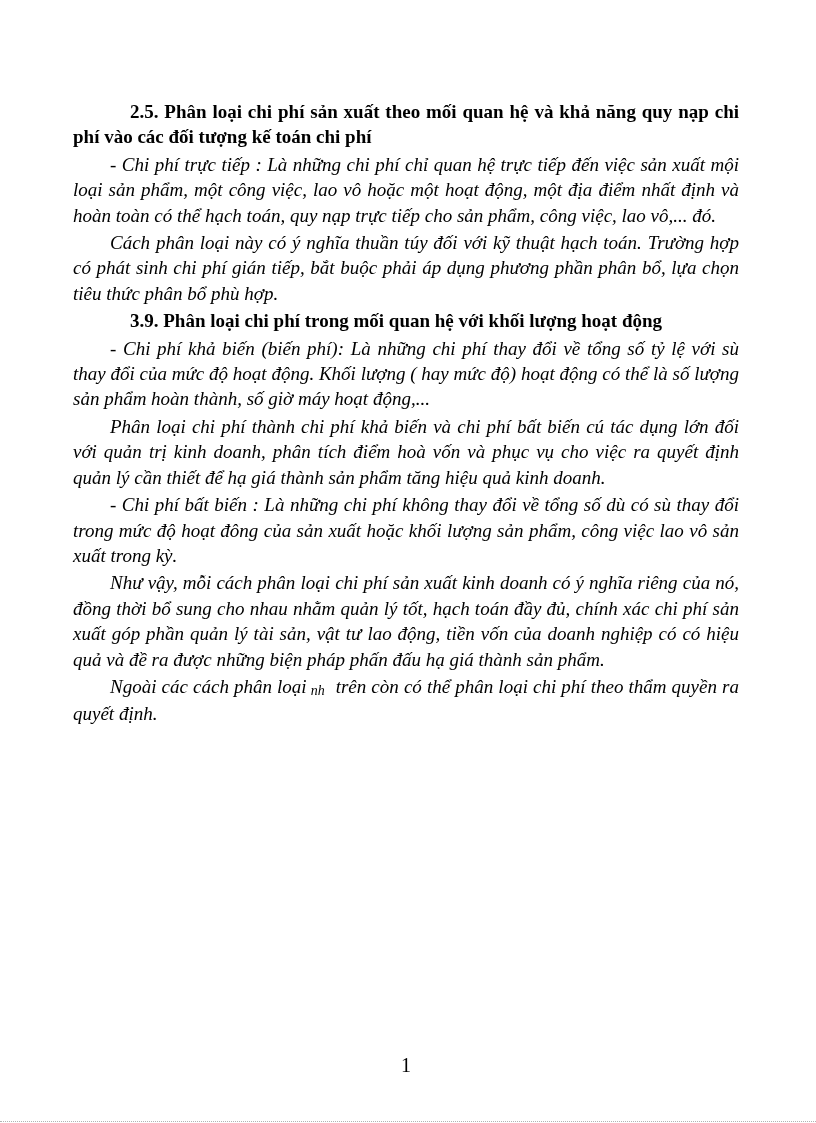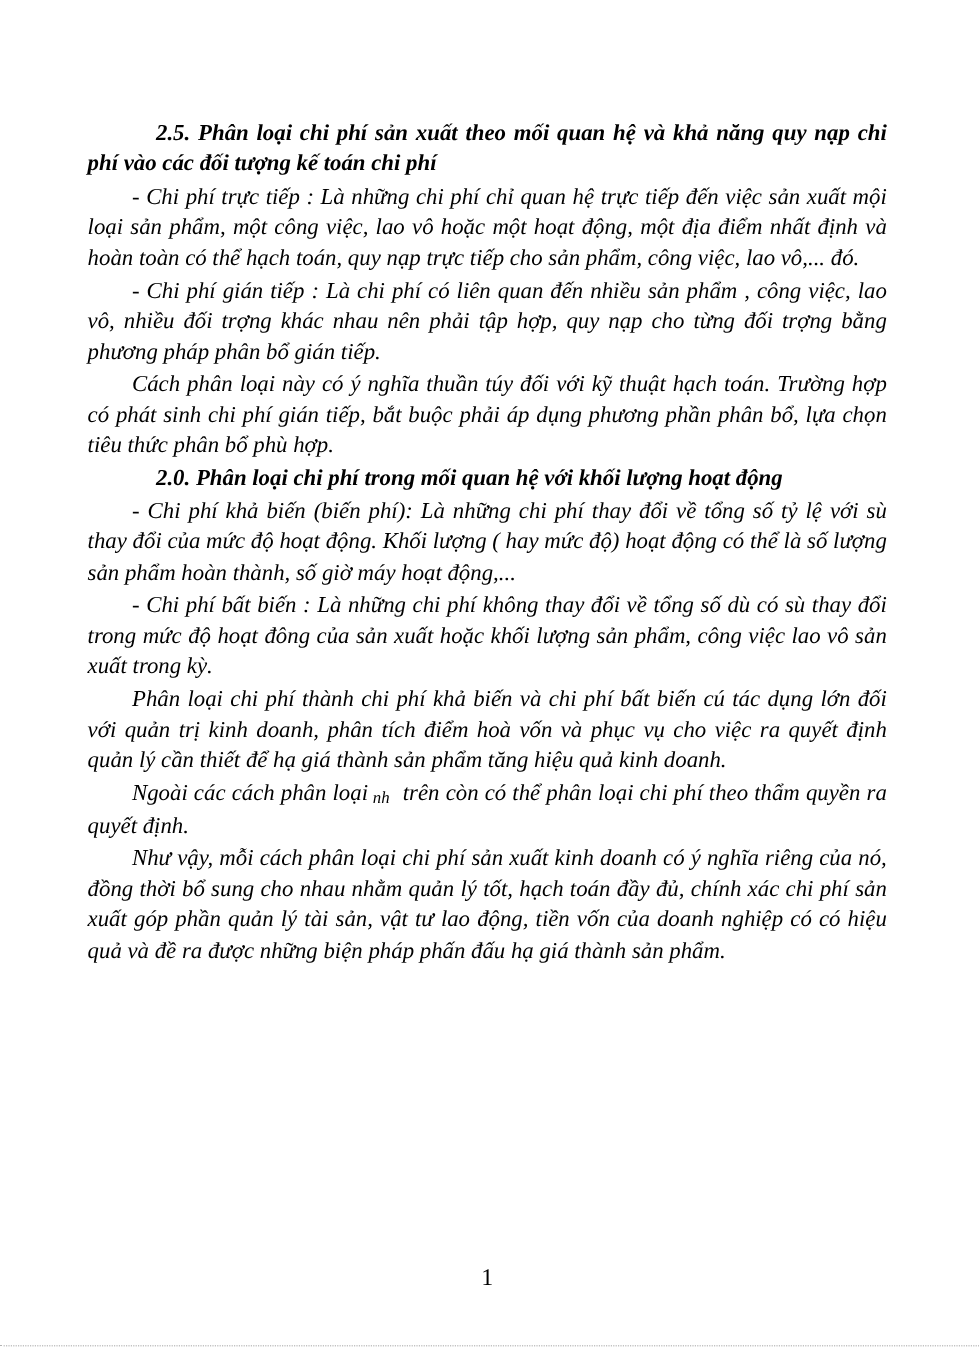--- a/index.html
+++ b/index.html
@@ -33,21 +33,20 @@
     color: #000000;
   }
   .content p {
     text-indent: 37px;
     font-weight: normal;
     font-style: italic;
   }
   .content h3 {
     text-indent: 57px;
     font-weight: bold;
-    font-style: italic;
   }
   .small-inline {
     font-size: 14px;
     position: relative;
     top: 2px;
     margin-left: 4px;
     margin-right: 11px;
   }
   .page-number {
     position: absolute;
@@ -71,35 +70,34 @@
 </head>
 <body>
 
 <article class="page">
   <section class="content">
 
     <h3>2.5. Phân loại chi phí sản xuất theo mối quan hệ và khả năng quy nạp chi phí vào các đối tượng kế toán chi phí</h3>
 
     <p>- Chi phí trực tiếp : Là những chi phí chỉ quan hệ trực tiếp đến việc sản xuất mội loại sản phẩm, một công việc, lao vô hoặc một hoạt động, một địa điểm nhất định và hoàn toàn có thể hạch toán, quy nạp trực tiếp cho sản phẩm, công việc, lao vô,... đó.</p>
 
-    <p>- Chi phí gián tiếp : Là chi phí có liên quan đến nhiều sản phẩm , công việc, lao vô, nhiều đối trợng khác nhau nên phải tập hợp, quy nạp cho từng đối trợng bằng phương pháp phân bổ gián tiếp.</p>
 
     <p>Cách phân loại này có ý nghĩa thuần túy đối với kỹ thuật hạch toán. Trường hợp có phát sinh chi phí gián tiếp, bắt buộc phải áp dụng phương phần phân bổ, lựa chọn tiêu thức phân bổ phù hợp.</p>
 
-    <h3>2.0. Phân loại chi phí trong mối quan hệ với khối lượng hoạt động</h3>
+    <h3>3.9. Phân loại chi phí trong mối quan hệ với khối lượng hoạt động</h3>
 
 
     <p>- Chi phí khả biến (biến phí): Là những chi phí thay đổi về tổng số tỷ lệ với sù thay đổi của mức độ hoạt động. Khối lượng ( hay mức độ) hoạt động có thể là số lượng sản phẩm hoàn thành, số giờ máy hoạt động,...</p>
 
+    <p>Phân loại chi phí thành chi phí khả biến và chi phí bất biến cú tác dụng lớn đối với quản trị kinh doanh, phân tích điểm hoà vốn và phục vụ cho việc ra quyết định quản lý cần thiết để hạ giá thành sản phẩm tăng hiệu quả kinh doanh.</p>
+
     <p>- Chi phí bất biến : Là những chi phí không thay đổi về tổng số dù có sù thay đổi trong mức độ hoạt đông của sản xuất hoặc khối lượng sản phẩm, công việc lao vô sản xuất trong kỳ.</p>
 
-    <p>Phân loại chi phí thành chi phí khả biến và chi phí bất biến cú tác dụng lớn đối với quản trị kinh doanh, phân tích điểm hoà vốn và phục vụ cho việc ra quyết định quản lý cần thiết để hạ giá thành sản phẩm tăng hiệu quả kinh doanh.</p>
+    <p>Như vậy, mỗi cách phân loại chi phí sản xuất kinh doanh có ý nghĩa riêng của nó, đồng thời bổ sung cho nhau nhằm quản lý tốt, hạch toán đầy đủ, chính xác chi phí sản xuất góp phần quản lý tài sản, vật tư lao động, tiền vốn của doanh nghiệp có có hiệu quả và đề ra được những biện pháp phấn đấu hạ giá thành sản phẩm.</p>
 
     <p><span>Ngoài các cách phân loại</span><span class="small-inline">nh</span><span>trên còn có thể phân loại chi phí theo thẩm quyền ra quyết định.</span></p>
-
-    <p>Như vậy, mỗi cách phân loại chi phí sản xuất kinh doanh có ý nghĩa riêng của nó, đồng thời bổ sung cho nhau nhằm quản lý tốt, hạch toán đầy đủ, chính xác chi phí sản xuất góp phần quản lý tài sản, vật tư lao động, tiền vốn của doanh nghiệp có có hiệu quả và đề ra được những biện pháp phấn đấu hạ giá thành sản phẩm.</p>
 
   </section>
 
   <div class="page-number">1</div>
 
   <div class="bottom-edge"></div>
 </article>
 
 </body></html>

